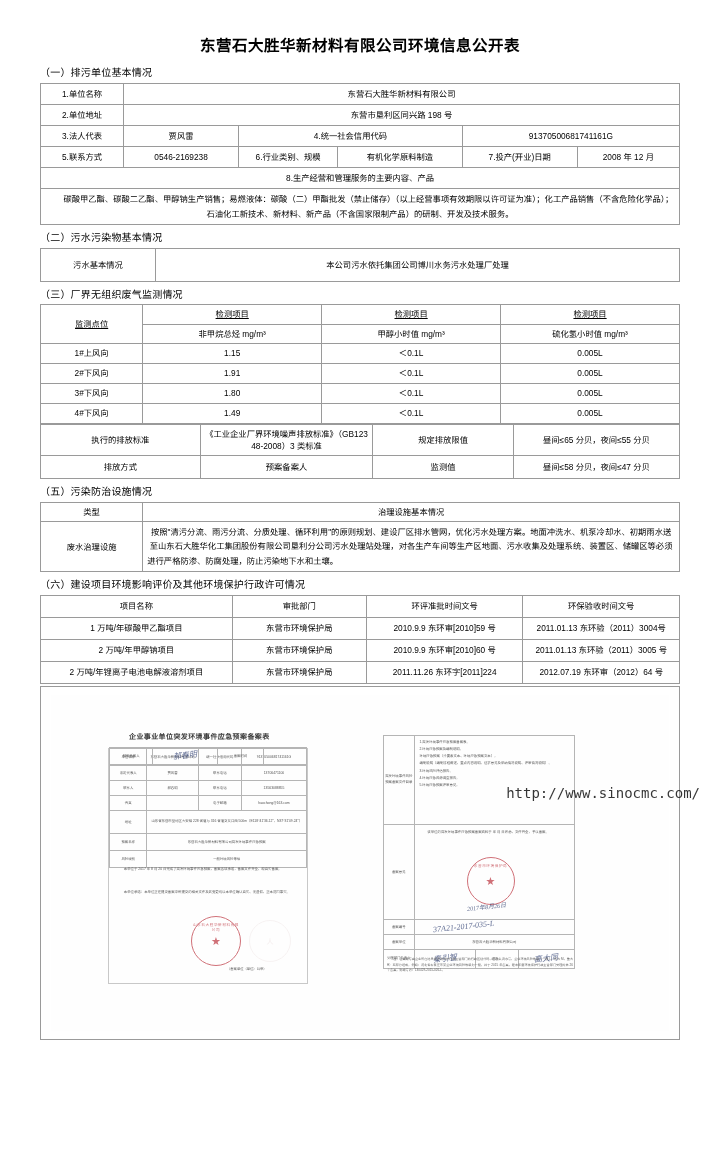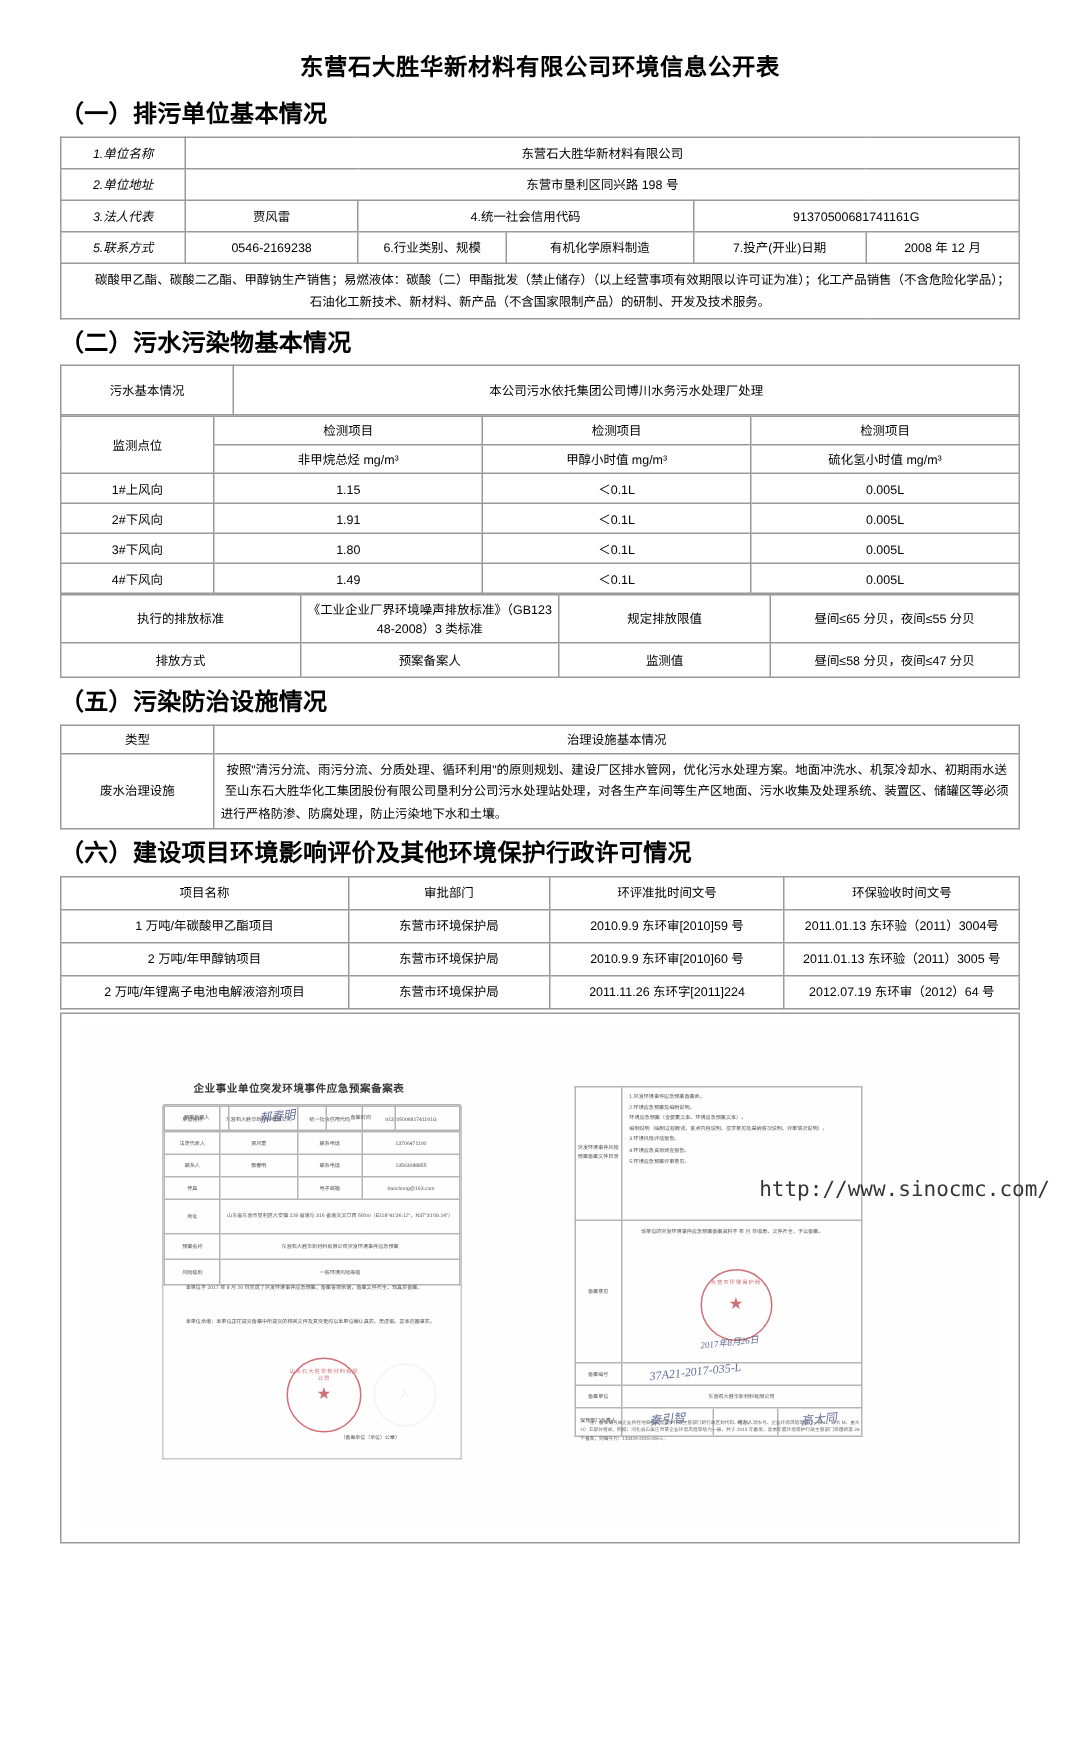--- a/index.html
+++ b/index.html
@@ -21,22 +21,22 @@
   .doc-title{
     text-align:center;
     font-size:15.5px;
     font-weight:bold;
     letter-spacing:.5px;
     padding-top:36px;
     padding-bottom:4px;
     line-height:1.3;
   }
   .section-head{
-    font-size:16px;
-    font-weight:bold;
+    font-size:10px;
+    font-weight:normal;
     margin:6px 0 3px 0;
     line-height:1.35;
     letter-spacing:.2px;
   }
 
   table.grid{
     border-collapse:collapse;
     width:100%;
     table-layout:fixed;
     font-size:8.3px;
@@ -51,35 +51,35 @@
     word-break:break-all;
   }
   td.lft{text-align:left;padding-left:8px;}
   td.just{
     text-align:justify;
     text-align-last:left;
     padding:4px 6px;
     line-height:1.75;
   }
   .t1 td{height:14px;}
-  .t1 .lbl{font-size:8.3px;font-style:italic;}
+  .t1 .lbl{font-size:8.3px;}
   .scope-head{text-align:left;padding-left:4px;}
   .scope-body{
     text-align:justify;
     line-height:1.8;
     padding:4px 8px 5px 8px;
     text-indent:2em;
   }
 
   
   .t2 td{height:26px;}
 
   
   .t3 td{height:13px;}
-  .t3 .hdr-top{height:12px;}
+  .t3 .hdr-top{height:12px;text-decoration:underline;}
   .t3 .hdr-bot{height:12px;}
 
   
   .t4 td{height:16px;line-height:1.5;}
 
   
   .t5 td.body{height:40px;}
   .t5 td.body2{height:30px;}
 
   
@@ -239,39 +239,43 @@
       </tr>
       <tr>
         <td class="lbl">5.联系方式</td>
         <td>0546-2169238</td>
         <td>6.行业类别、规模</td>
         <td>有机化学原料制造</td>
         <td>7.投产(开业)日期</td>
         <td>2008 年 12 月</td>
       </tr>
       <tr>
+        <td class="scope-head" colspan="6">8.生产经营和管理服务的主要内容、产品</td>
+      </tr>
+      <tr>
         <td class="scope-body" colspan="6">碳酸甲乙酯、碳酸二乙酯、甲醇钠生产销售；易燃液体：碳酸（二）甲酯批发（禁止储存）（以上经营事项有效期限以许可证为准）；化工产品销售（不含危险化学品）；石油化工新技术、新材料、新产品（不含国家限制产品）的研制、开发及技术服务。</td>
       </tr>
     </tbody>
   </table>
 
   <div class="section-head">（二）污水污染物基本情况</div>
   <table class="grid t2">
     <colgroup>
         <col style="width:18%">
         <col style="width:82%">
       </colgroup>
     <tbody>
       <tr>
         <td>污水基本情况</td>
         <td class="lft">本公司污水依托集团公司博川水务污水处理厂处理</td>
       </tr>
     </tbody>
   </table>
 
+  <div class="section-head">（三）厂界无组织废气监测情况</div>
   <table class="grid t3">
     <colgroup>
         <col style="width:16%">
         <col style="width:28%">
         <col style="width:28%">
         <col style="width:28%">
       </colgroup>
     <tbody>
       <tr>
         <td class="hdr-top" rowspan="2">监测点位</td>

